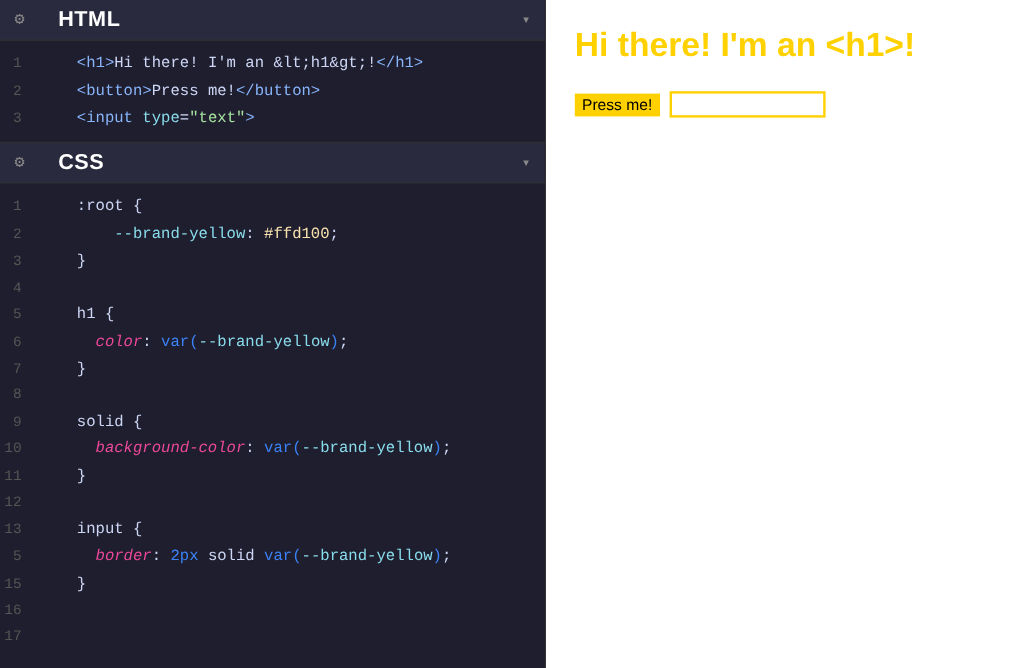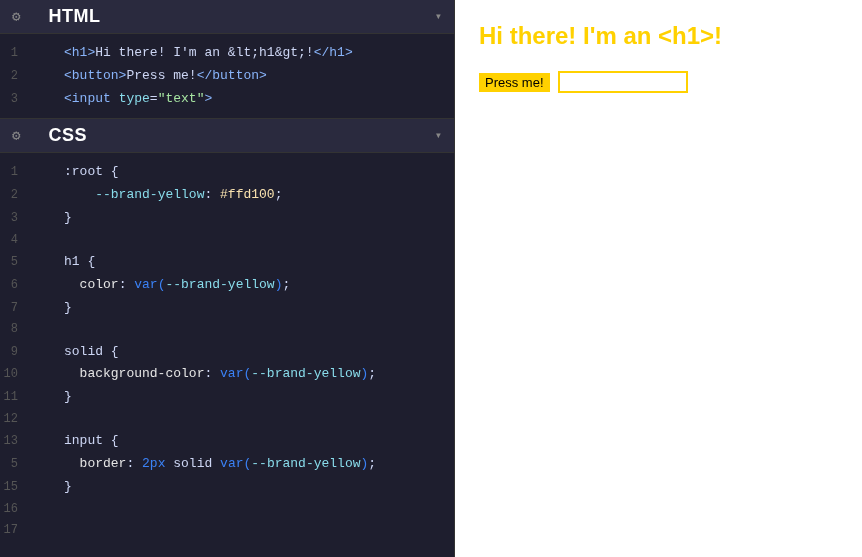--- a/index.html
+++ b/index.html
@@ -92,21 +92,21 @@
 
     
     .tag { color: #89b4fa; }
     .attr-name { color: #89dceb; }
     .attr-value { color: #a6e3a1; }
     .entity { color: #cdd6f4; }
     .text-content { color: #cdd6f4; }
 
     
     .selector { color: #cdd6f4; }
-    .property { color: #e5e5e5; }
+    .property { color: #ec4899; font-style: italic; }
     .value-plain { color: #cdd6f4; }
     .value-var { color: #3b82f6; }
     .brace { color: #cdd6f4; }
     .unit { color: #3b82f6; }
     .css-var-decl { color: #89dceb; }
     .css-var-val { color: #f9e2af; }
 
     .html-section {
       border-bottom: 1px solid #333;
     }
@@ -118,21 +118,21 @@
 
     
     .right-panel {
       flex: 1;
       background: #ffffff;
       padding: 20px 24px;
     }
 
     .preview-h1 {
       color: #ffd100;
-      font-size: 24px;
+      font-size: 28px;
       font-weight: bold;
       font-family: Arial, sans-serif;
       margin-bottom: 20px;
       line-height: 1.3;
     }
 
     .preview-controls {
       display: flex;
       align-items: center;
       gap: 8px;

